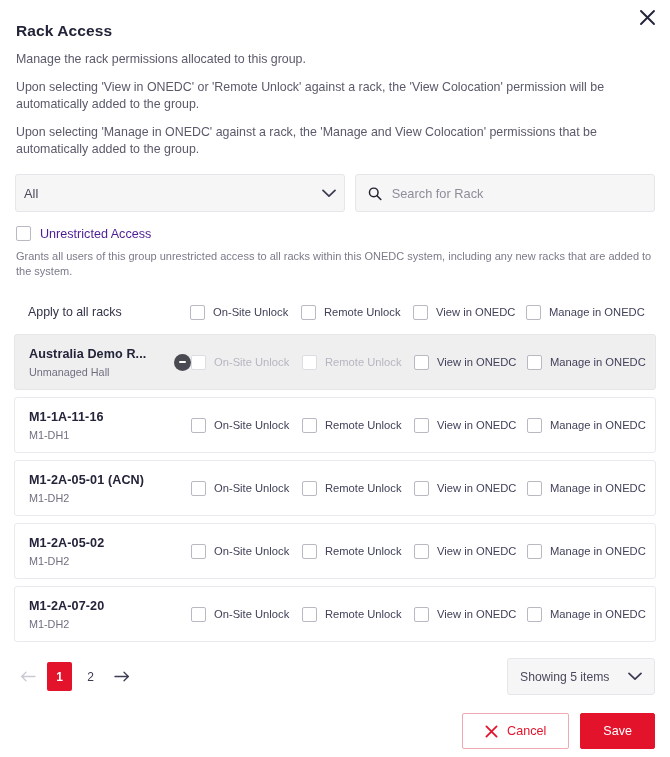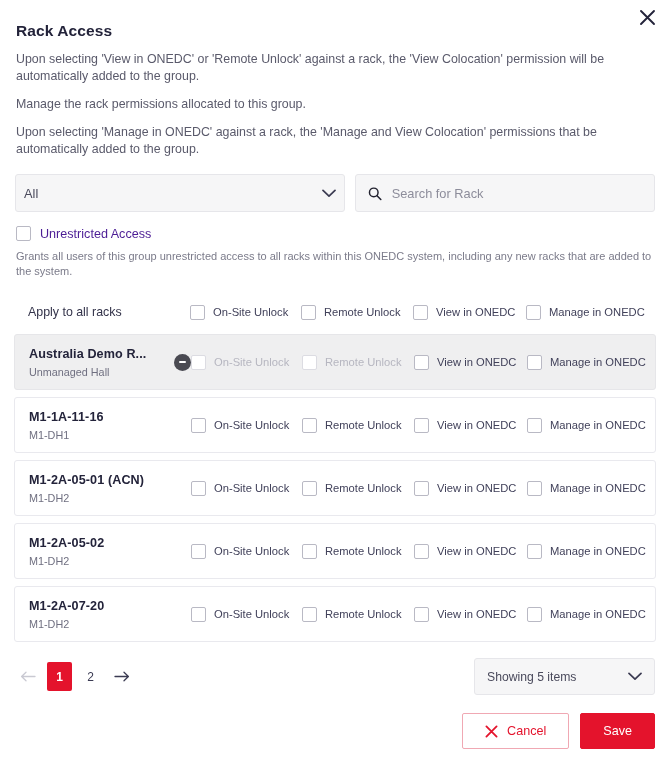--- a/index.html
+++ b/index.html
@@ -236,21 +236,21 @@
   }
   .pg-num.active {
     background: #e4132c;
     color: #ffffff;
     font-weight: 600;
   }
 
   .spacer { flex: 1; }
 
   .showing-box {
-    width: 181px;
+    width: 148px;
     height: 37px;
     background: #f6f6f7;
     border: 1px solid #e6e6ea;
     border-radius: 3px;
     display: flex;
     align-items: center;
     padding: 0 12px;
     cursor: pointer;
   }
   .showing-box .sel-value {
@@ -298,22 +298,22 @@
 <div class="modal">
 
   <button class="close-btn" aria-label="Close">
     <svg width="17" height="17" viewBox="0 0 17 17">
       <path d="M2 2 L15 15 M15 2 L2 15" stroke="#23233a" stroke-width="1.9" stroke-linecap="round"></path>
     </svg>
   </button>
 
   <h1 class="title">Rack Access</h1>
 
+  <p class="desc">Manage the rack permissions allocated to this group.</p>
   <p class="desc wide">Upon selecting 'View in ONEDC' or 'Remote Unlock' against a rack, the 'View Colocation' permission will be automatically added to the group.</p>
-  <p class="desc">Manage the rack permissions allocated to this group.</p>
   <p class="desc wide">Upon selecting 'Manage in ONEDC' against a rack, the 'Manage and View Colocation' permissions that be automatically added to the group.</p>
 
   <div class="filter-row">
     <div class="select-box">
       <span class="sel-value">All</span>
       <svg class="chev" viewBox="0 0 14 9">
         <path d="M1 1.4 L7 7.2 L13 1.4" fill="none" stroke="#3b3b52" stroke-width="1.7" stroke-linecap="round" stroke-linejoin="round"></path>
       </svg>
     </div>
     <div class="search-box">

